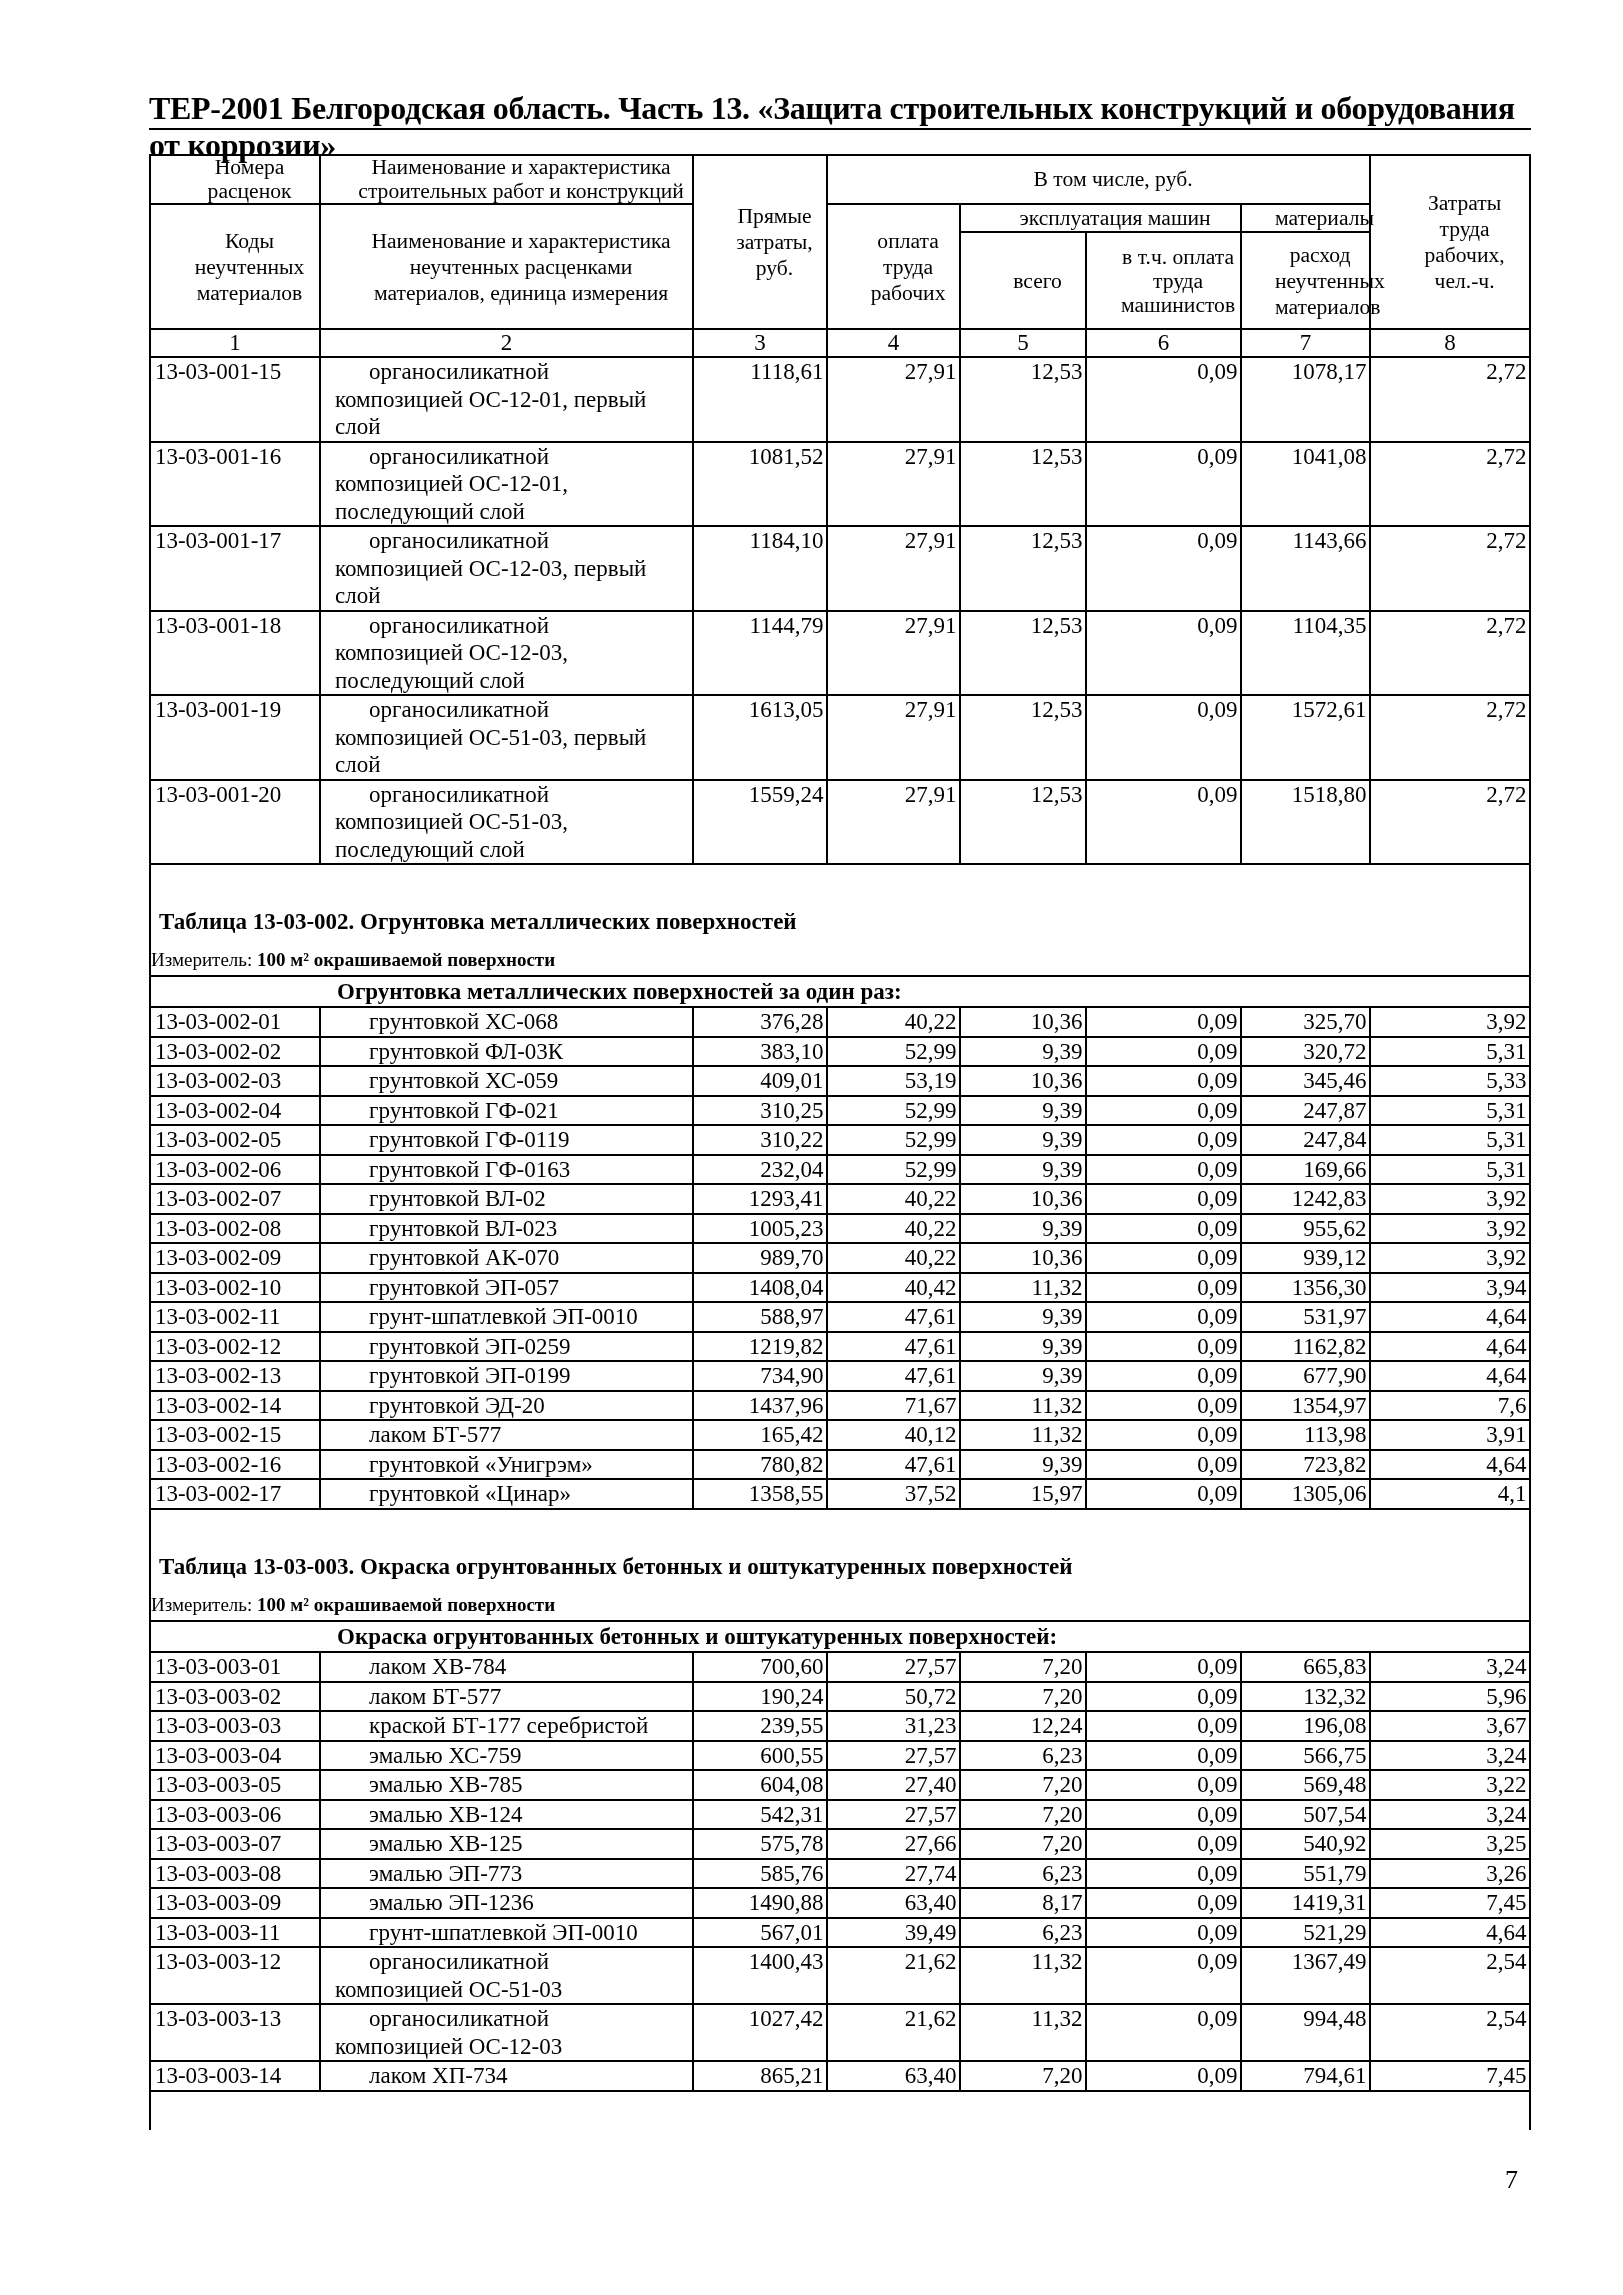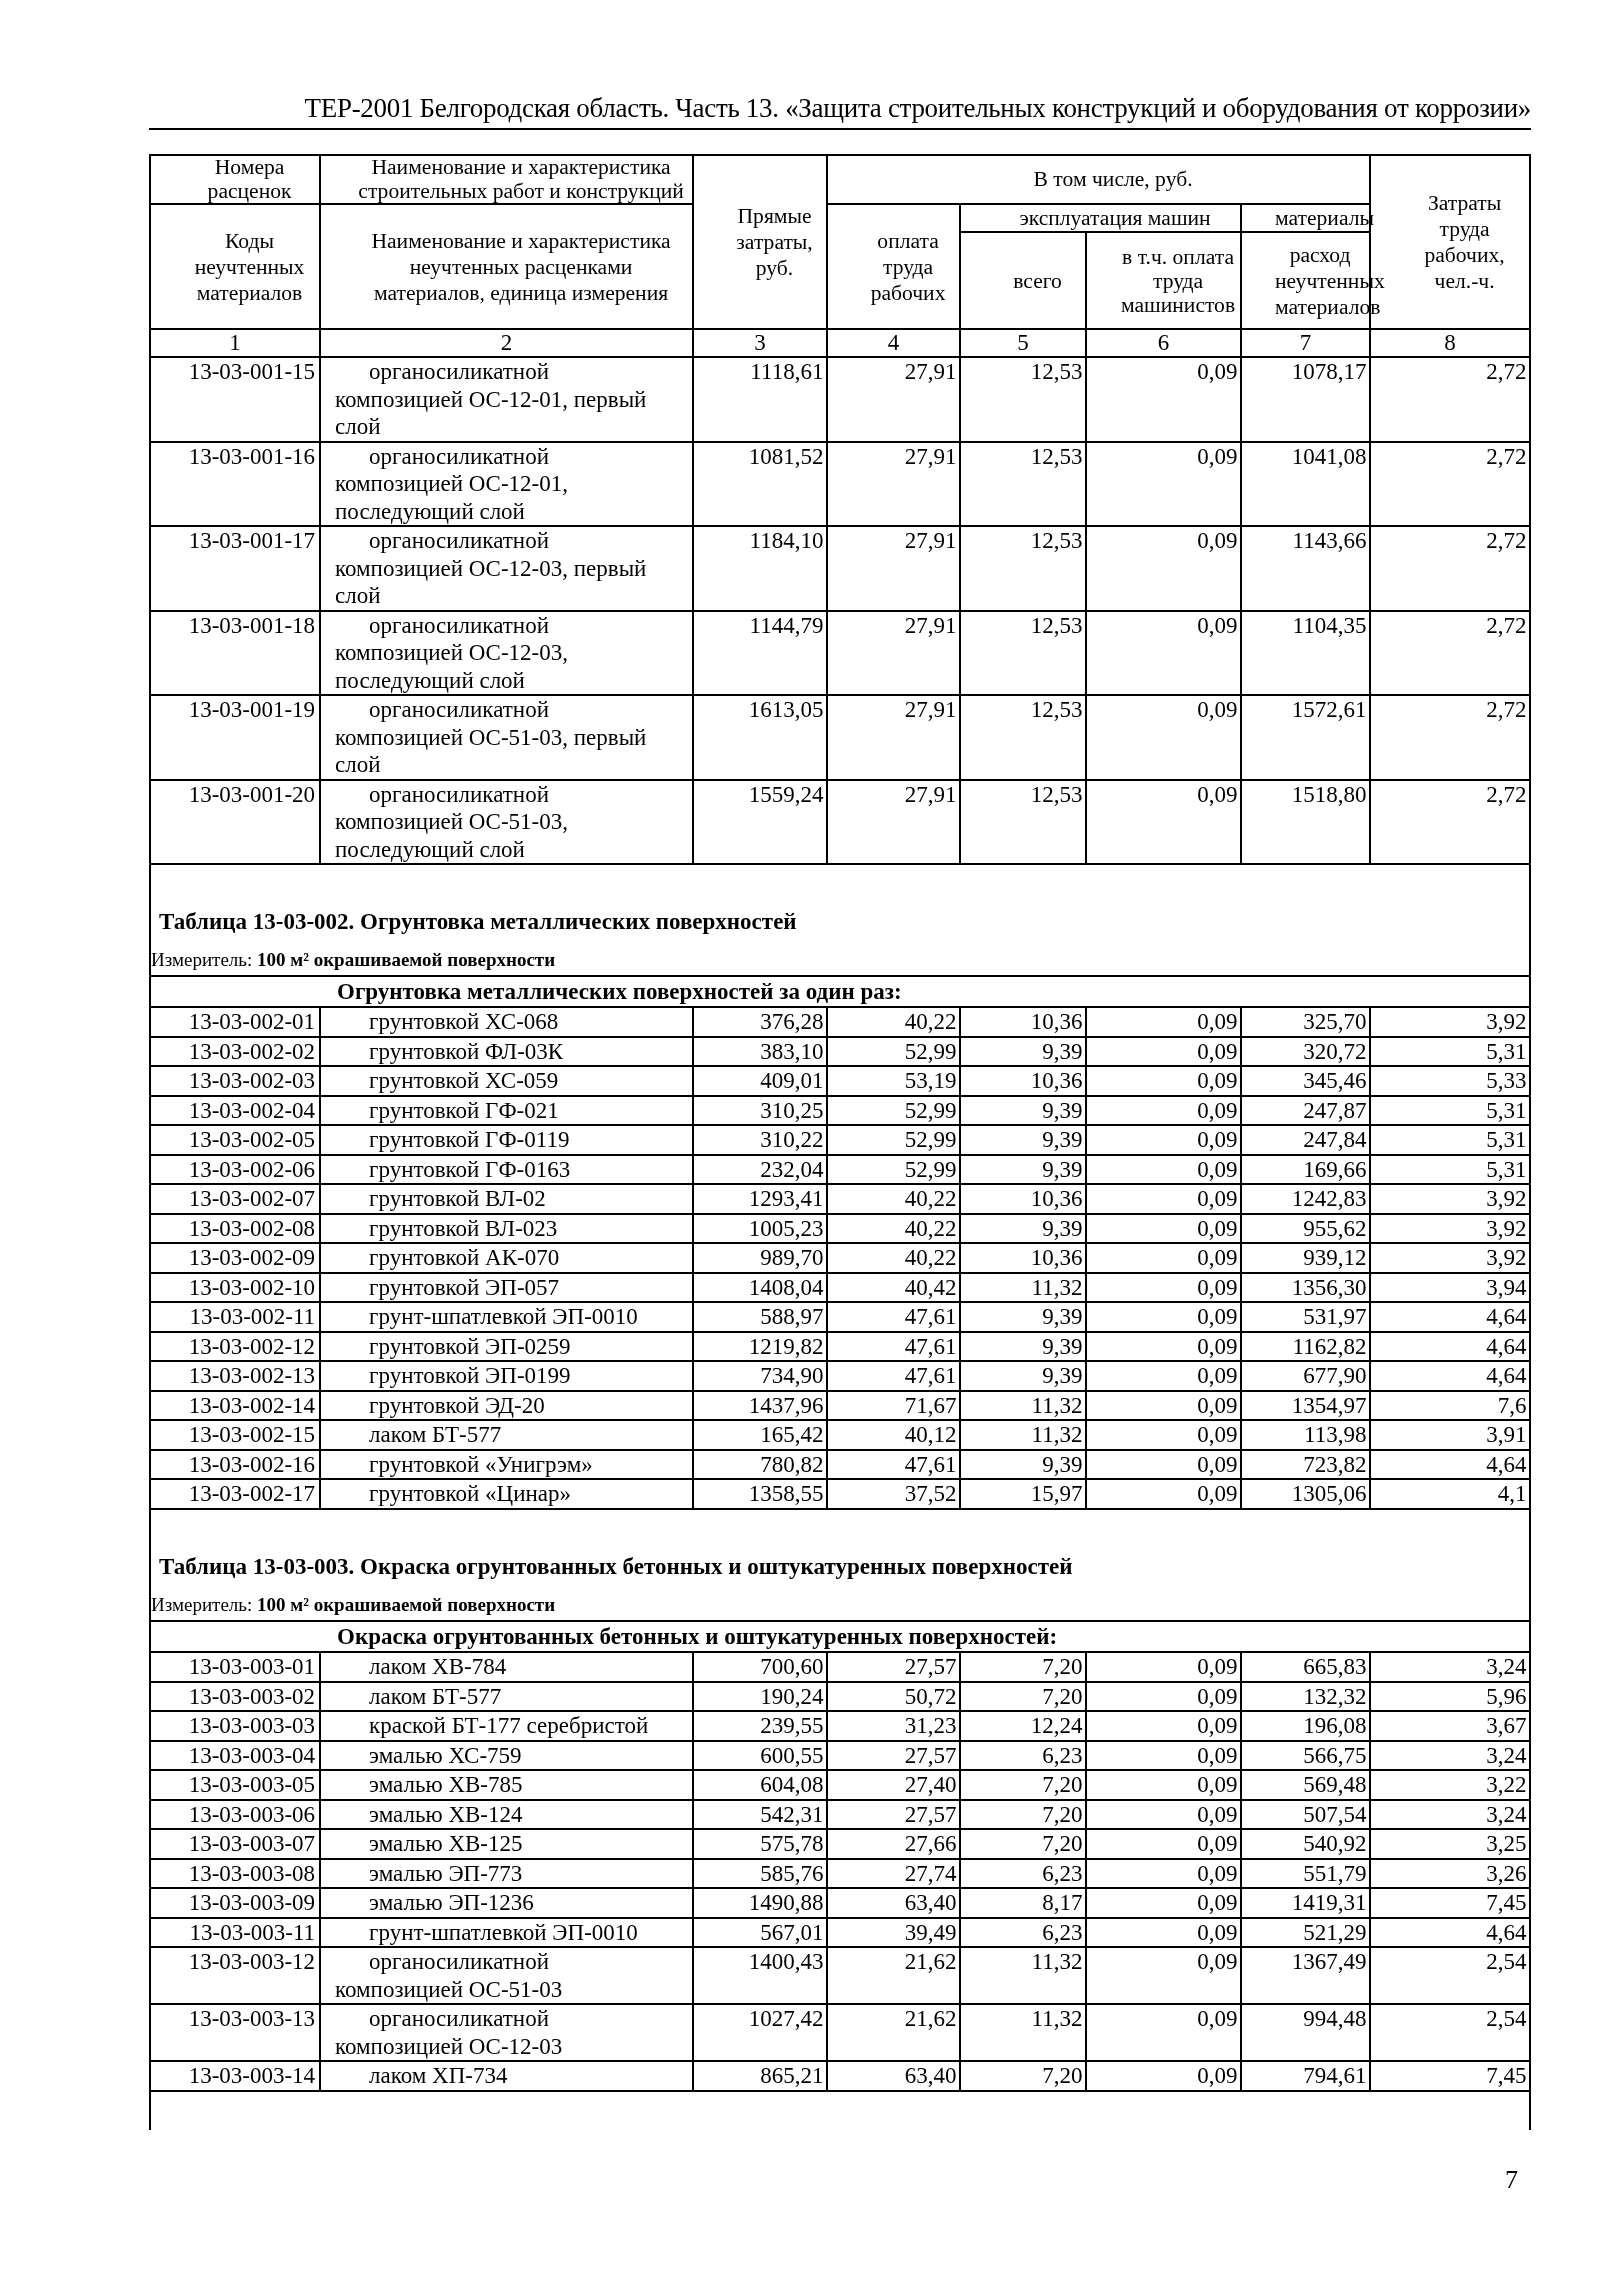--- a/index.html
+++ b/index.html
@@ -1,28 +1,28 @@
 <!DOCTYPE html>
 <html style="font-size:10.5px"><head>
 <meta charset="utf-8">
 <style>
   html, body { margin: 0; padding: 0; background: #ffffff; }
   body { width: 1623px; height: 2295px; position: relative; overflow: hidden;
          font-family: "Liberation Serif", "DejaVu Serif", serif; color: #000; }
   .running-header { position: absolute; left: 149px; right: 92px; top: 90px; height: 38px;
-         border-bottom: 2.6px solid #000; text-align: right; font-size: 27px; line-height: 37px;
-         transform-origin: right; letter-spacing: -0.3px; }
+         border-bottom: 2.6px solid #000; font-size: 32px; line-height: 37px;
+         transform-origin: right; letter-spacing: -0.3px; font-weight: bold; }
   .page { position: absolute; left: 149px; top: 154px; width: 1382px;
           border-left: 2px solid #000; border-right: 2px solid #000; height: 1976px; box-sizing: border-box; }
   table { border-collapse: collapse; width: 1380px; table-layout: fixed; margin-left: -2px; }
   td, th { border: 2px solid #000; font-weight: normal; font-size: 23px; line-height: 27.5px; padding: 0 3.9px; vertical-align: top; }
   th { text-align: center; vertical-align: middle; line-height: 26px; padding-left: 33px; }
   .hdr th { font-size: 21.6px; }
   .num { text-align: right; padding-right: 2.6px; }
-  .code { text-align: right; }
+  .code { text-align: left; }
   .name { padding-left: 14px; }
   .name .first { padding-left: 34px; display: block; }
   .idx td { text-align: center; line-height: 26px; }
   .section-title { font-weight: bold; font-size: 23px; line-height: 39px; padding: 37px 0 3.9px 7.9px; }
   .measure { font-size: 19px; line-height: 29px; padding-bottom: 1.3px; }
   .measure b { font-weight: bold; }
   .subhead td { font-weight: bold; text-align: left; padding-left: 186px; line-height: 29px; border-top: 2.6px solid #000; }
   .page-number { position: absolute; left: 1505px; top: 2165px; font-size: 26px; }
 </style>
 </head>

